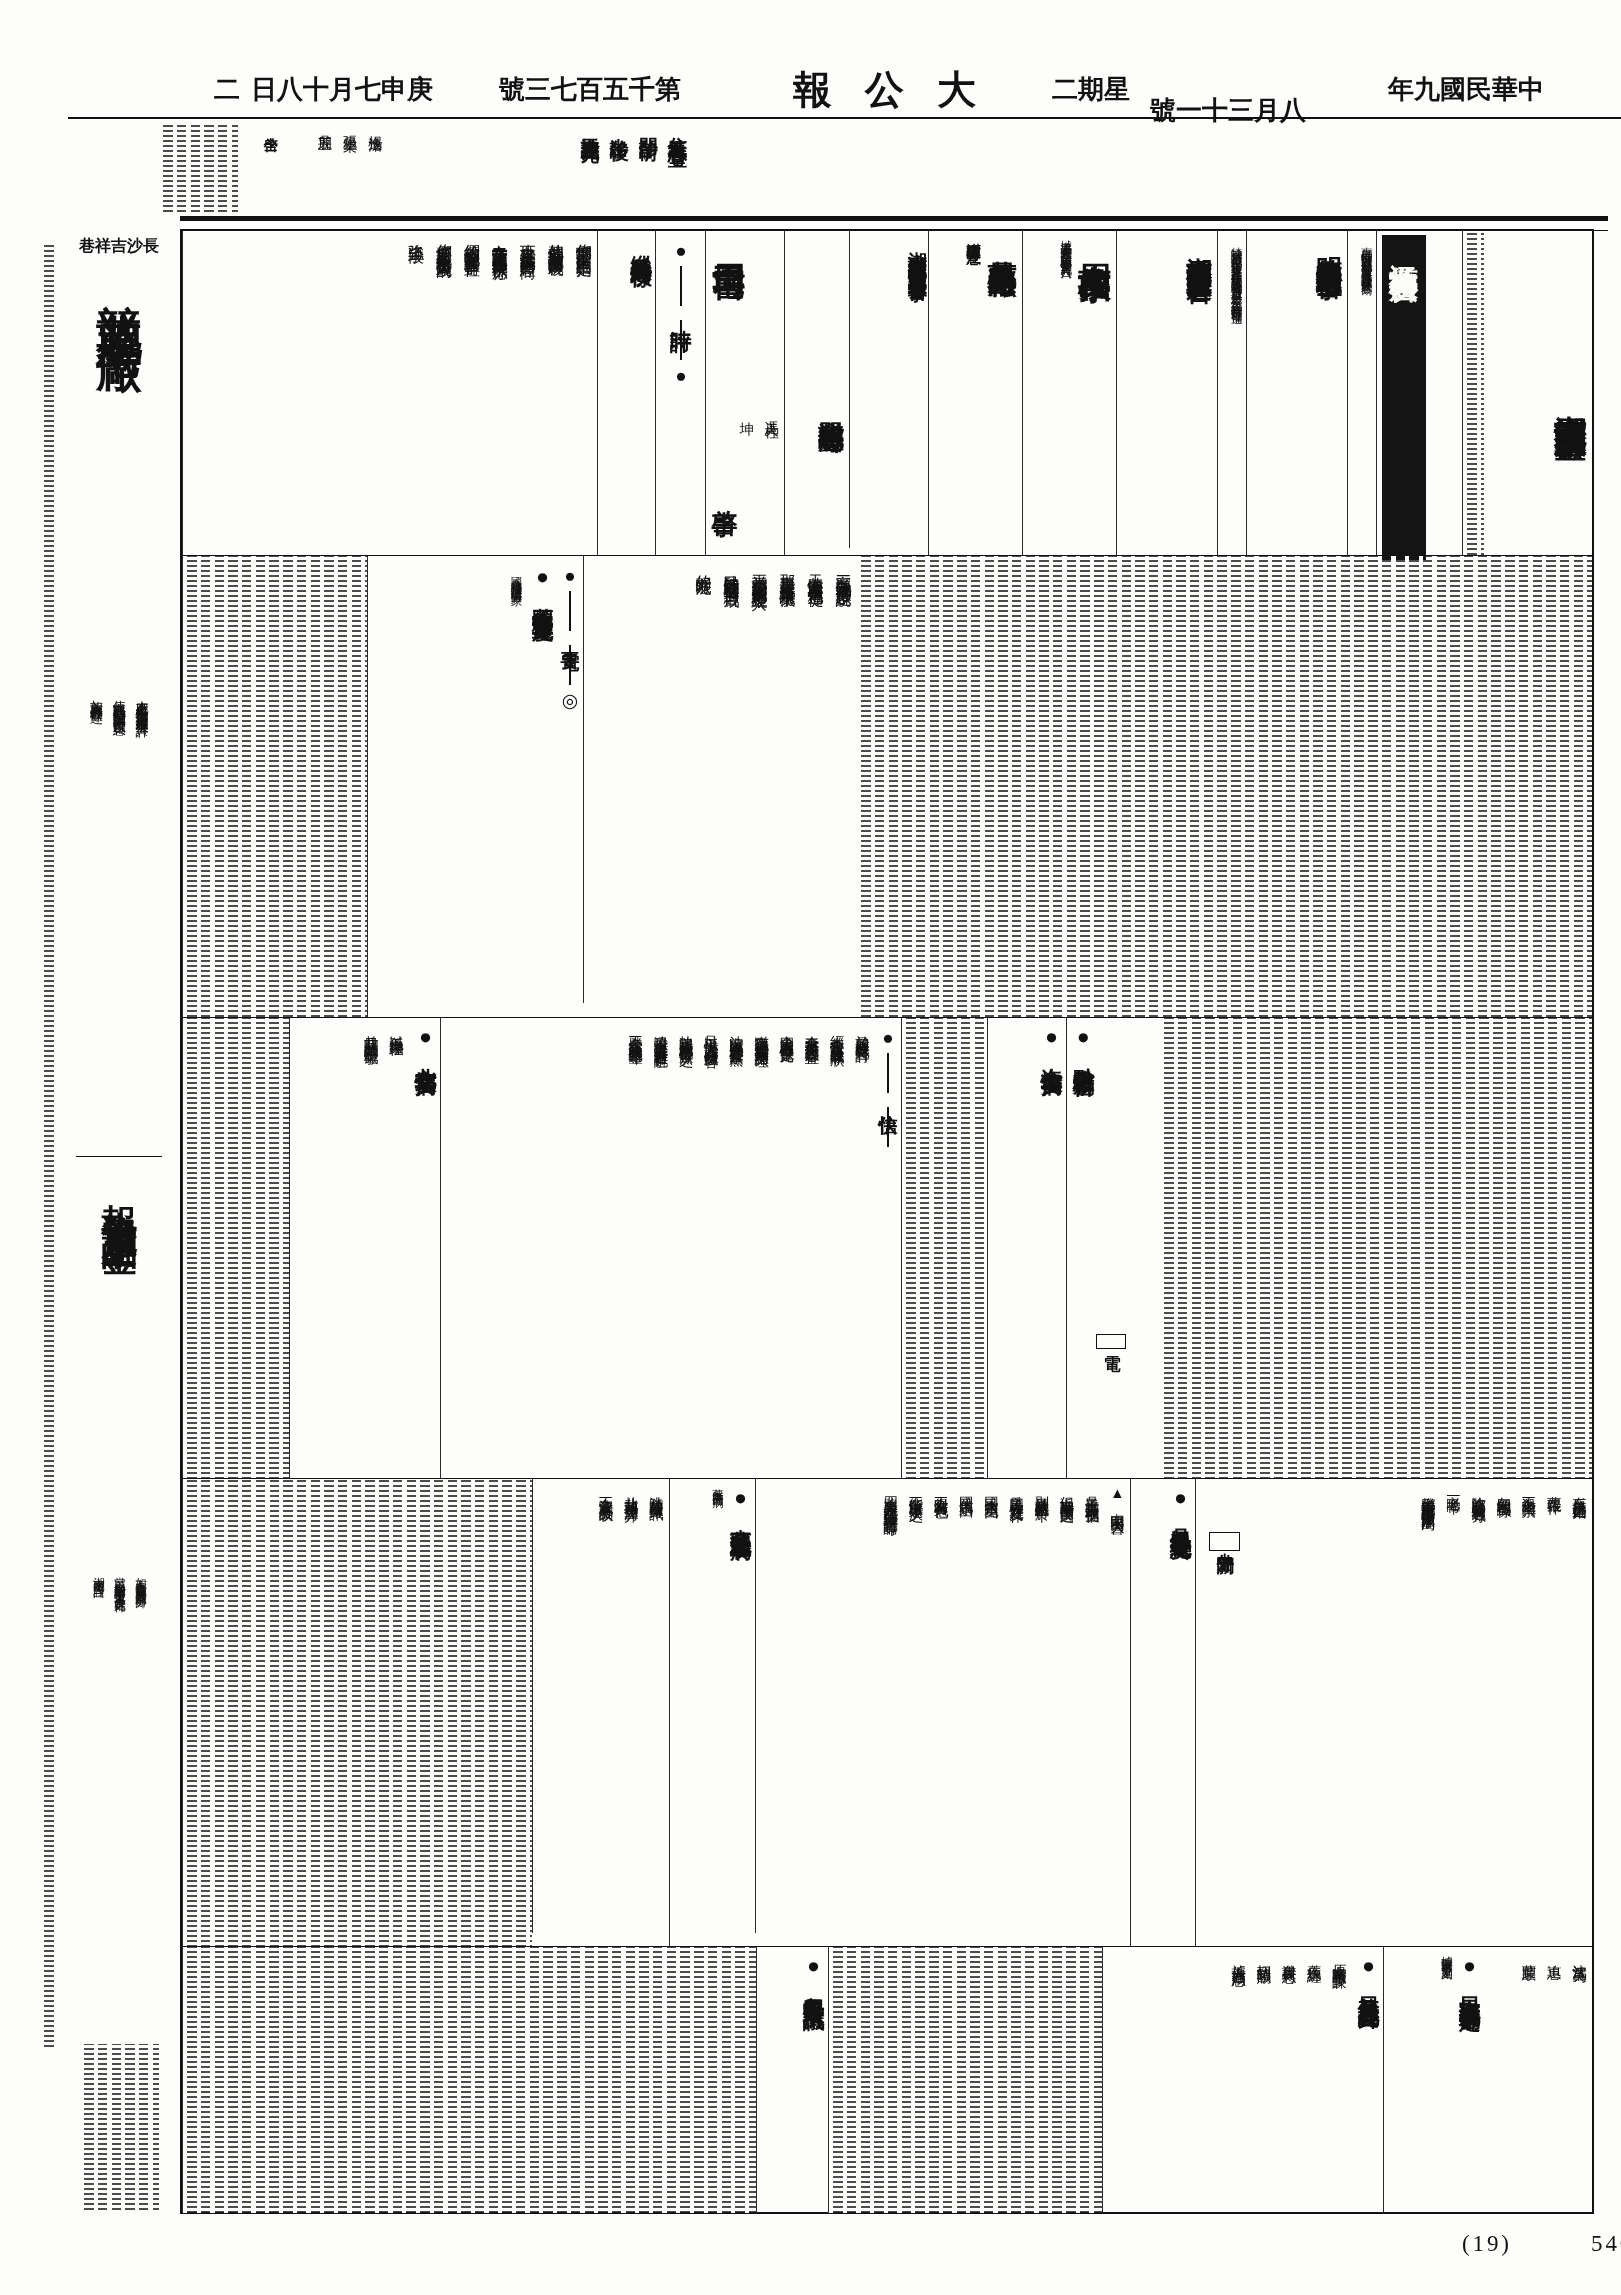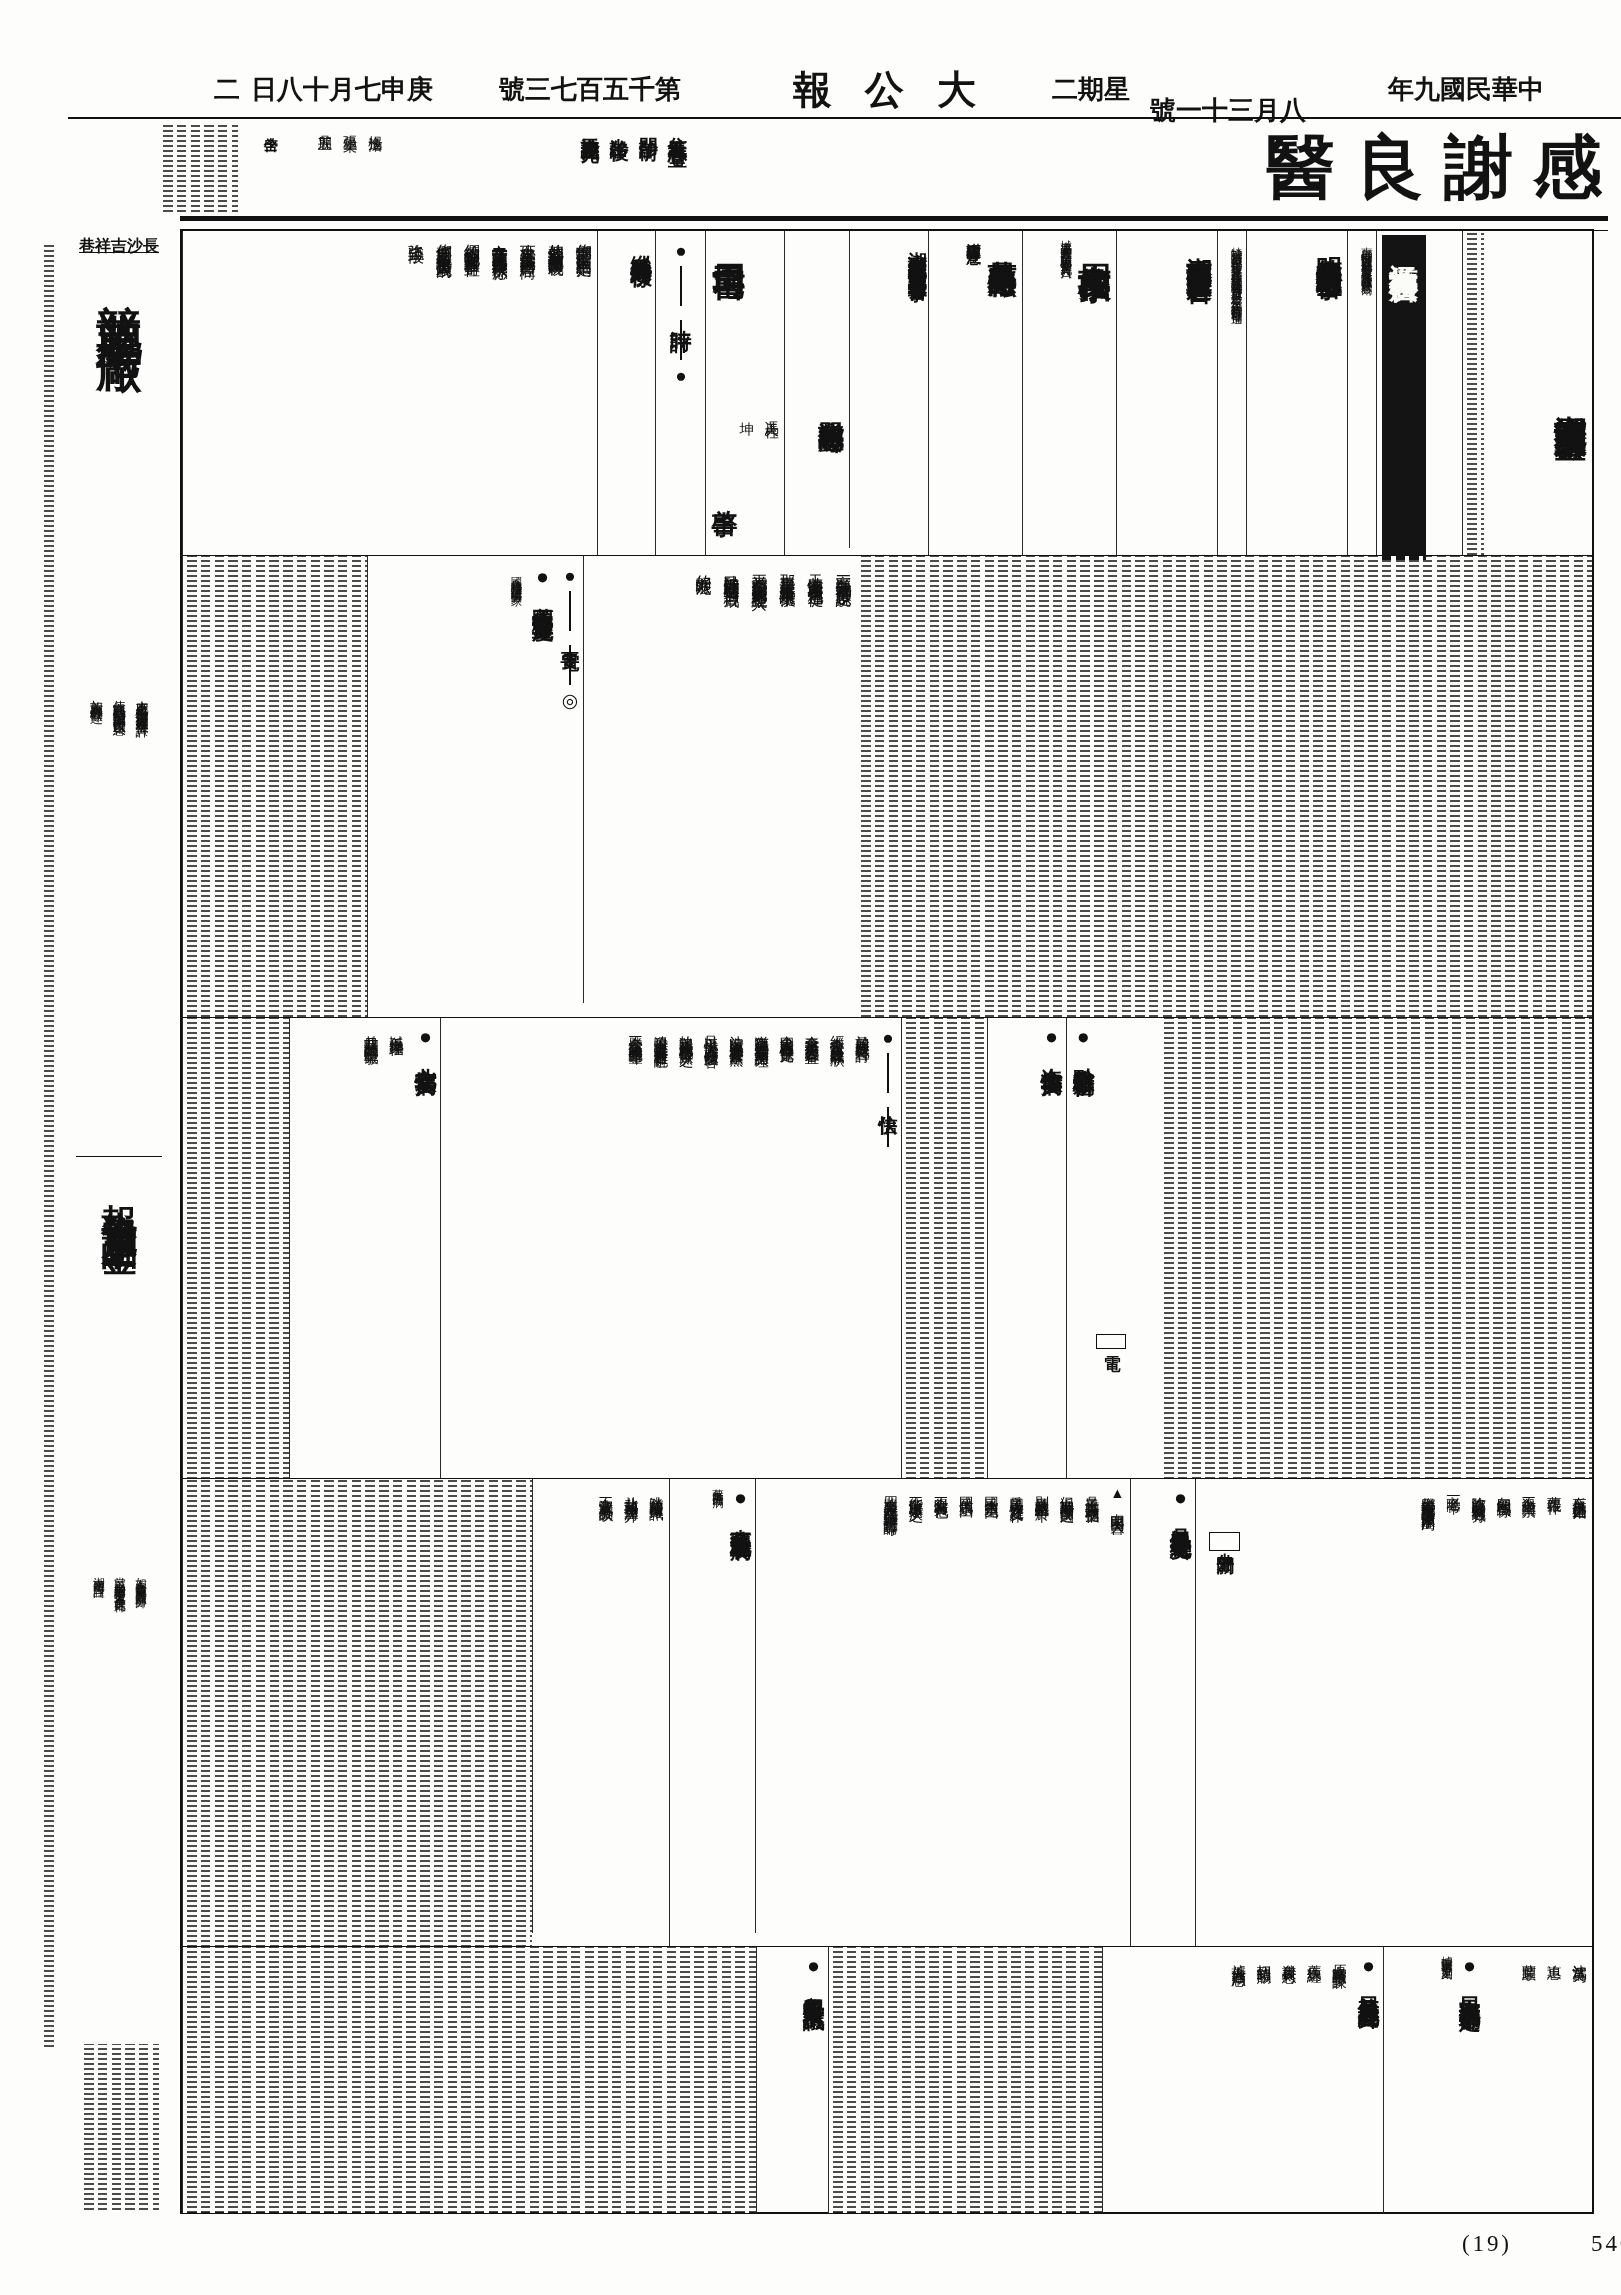--- a/index.html
+++ b/index.html
@@ -41,21 +41,21 @@
   .inverse{background:#141414;color:#fbfbf8;padding:7.2px 5.8px;}
   .colstack{display:flex;flex-direction:row-reverse;}
   .marker{display:flex;flex-direction:column;align-items:center;justify-content:flex-start;padding-top:10px;}
   .marker .dot{font-size:19px;line-height:1;}
   .marker .bar{width:1.4px;background:#111;flex:0 0 40px;margin:5.8px 0;}
   .boxed{border:1.4px solid #111;padding:5.8px 2.2px;font-size:17.3px;font-weight:700;}
   .fill{flex:1 1 auto;}
   .margin-ad{position:absolute;left:62px;top:229px;width:114px;height:1981px;display:flex;flex-direction:column;align-items:center;}
   .soap-title{font-size:46px;font-weight:900;letter-spacing:10px;}
   .reward-title{font-size:36px;font-weight:900;letter-spacing:5.8px;}
-  .addr{font-size:16px;font-weight:700;text-decoration:underline;}
+  .addr{font-size:16px;font-weight:700;}
   .footer-num{position:absolute;font-size:23px;letter-spacing:2.9px;}
   .edge-strip{position:absolute;left:40px;top:245px;width:16px;height:1802px;}
   .pad-top{padding-top:7.2px;}
   .center{display:flex;align-items:flex-start;justify-content:center;}
 </style>
 </head>
 <body>
 
 <div id="page">
 
@@ -64,21 +64,20 @@
     <bdo dir="rtl" class="abs mast" style="right:316px;top:8.6px;margin-top:21px;">八月三十一號</bdo>
     <bdo dir="rtl" class="abs mast" style="right:492px;top:8.6px;">星期二</bdo>
     <bdo dir="rtl" class="abs paper" style="right:613px;top:0px;">大公報</bdo>
     <bdo dir="rtl" class="abs mast" style="right:941px;top:8.6px;">第千五百七三號</bdo>
     <bdo dir="rtl" class="abs mast" style="right:1189px;top:8.6px;">庚申七月十八日</bdo>
     <span class="abs mast" style="right:1382px;top:8.6px;">二</span>
   </div>
   <div class="rule-thin" style="top:117px;"></div>
 
   <div class="abs" style="top:121px;left:62px;width:1560px;height:94px;">
-    <bdo dir="rtl" class="abs banner-title" style="right:0px;top:1.4px;">感謝良醫</bdo>
     <div class="abs colstack" style="right:930px;top:1.4px;width:288px;height:89px;">
         <div class="v col h26">住址青石巷存心堂</div>
         <div class="v col h26">門診午前</div>
         <div class="v col h26">出診午後</div>
         <div class="v col h26">診金二元至四元</div>
       </div>
     <div class="abs colstack" style="right:1234px;top:2.9px;width:101px;height:88px;">
         <div class="v col t20">楊逸滄</div>
         <div class="v col t20">張星樂</div>
         <div class="v col t20">吳朋五</div>

